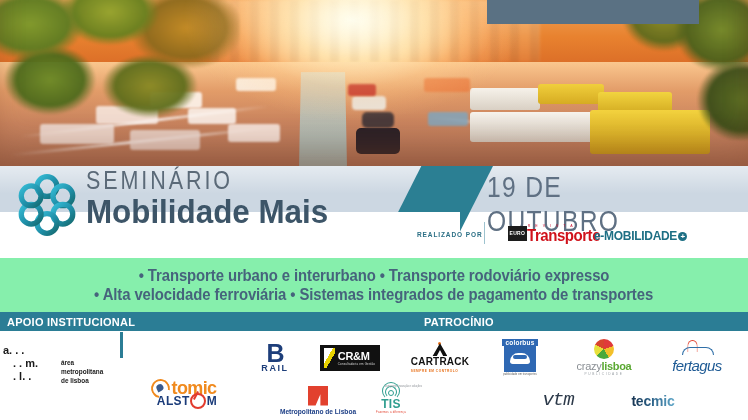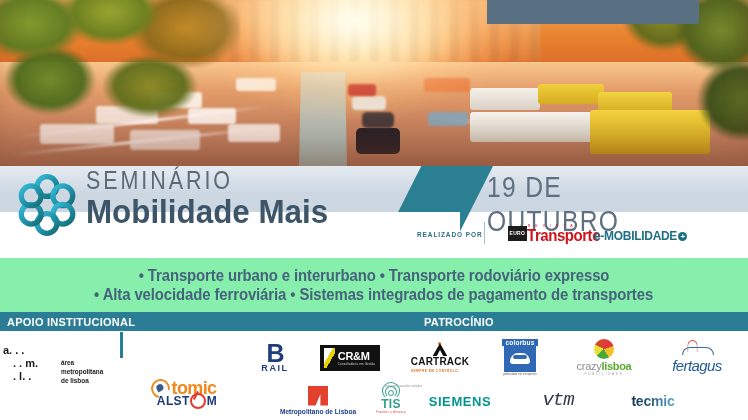--- a/index.html
+++ b/index.html
@@ -361,23 +361,20 @@
           <span style="width:16px;height:16px;top:0;"></span>
           <span style="width:10px;height:10px;top:4px;"></span>
           <span style="width:4px;height:4px;top:8px;border-bottom-color:#2f9e8f;"></span>
         </div>
         <div class="nm">TIS</div>
         <div class="sb">Fazemos a diferença</div>
         <div class="sbr">transportes inovação e soluções</div>
       </div>
     </div>
 
-    <div class="lg" style="left:286px;top:52px;width:100px;height:32px;">
-      <div class="siemens lg-txt">SIEMENS</div>
-    </div>
 
     <div class="lg" style="left:396px;top:50px;width:76px;height:34px;">
       <div class="vtm lg-txt">vtm</div>
     </div>
 
     <div class="lg" style="left:474px;top:52px;width:110px;height:32px;">
       <div class="tecmic lg-txt">tecmic</div>
     </div>
 
   </div>

